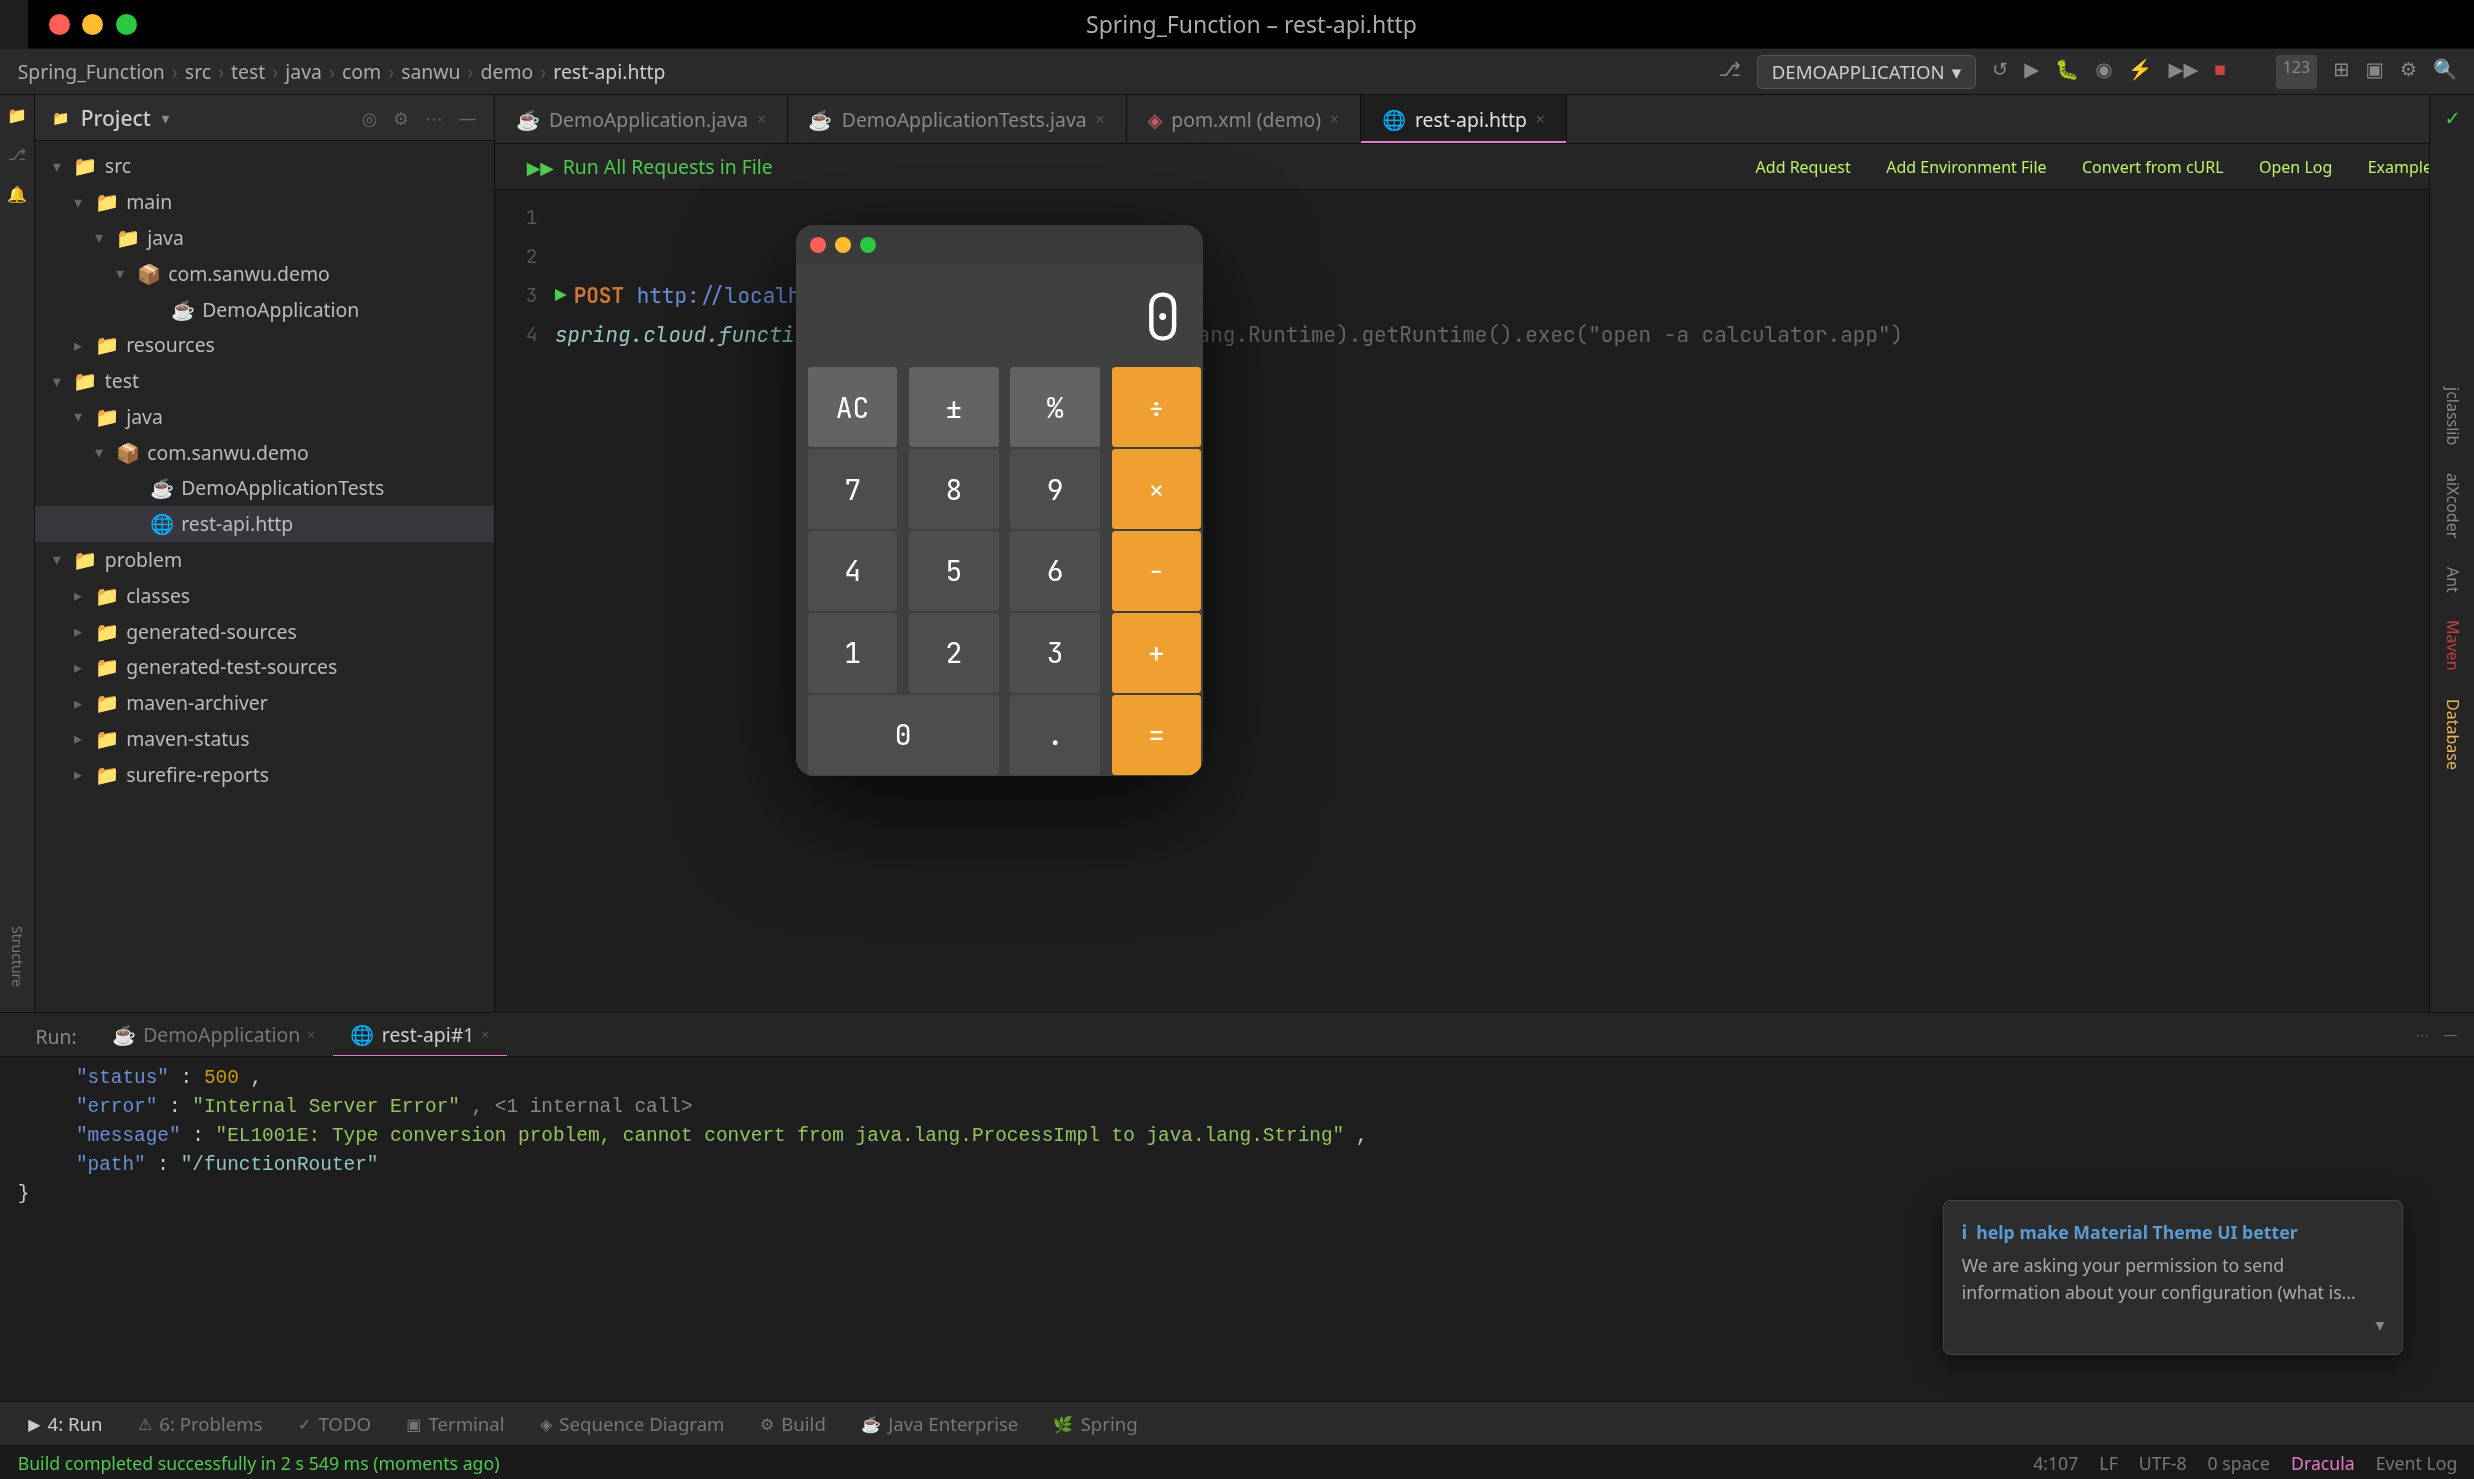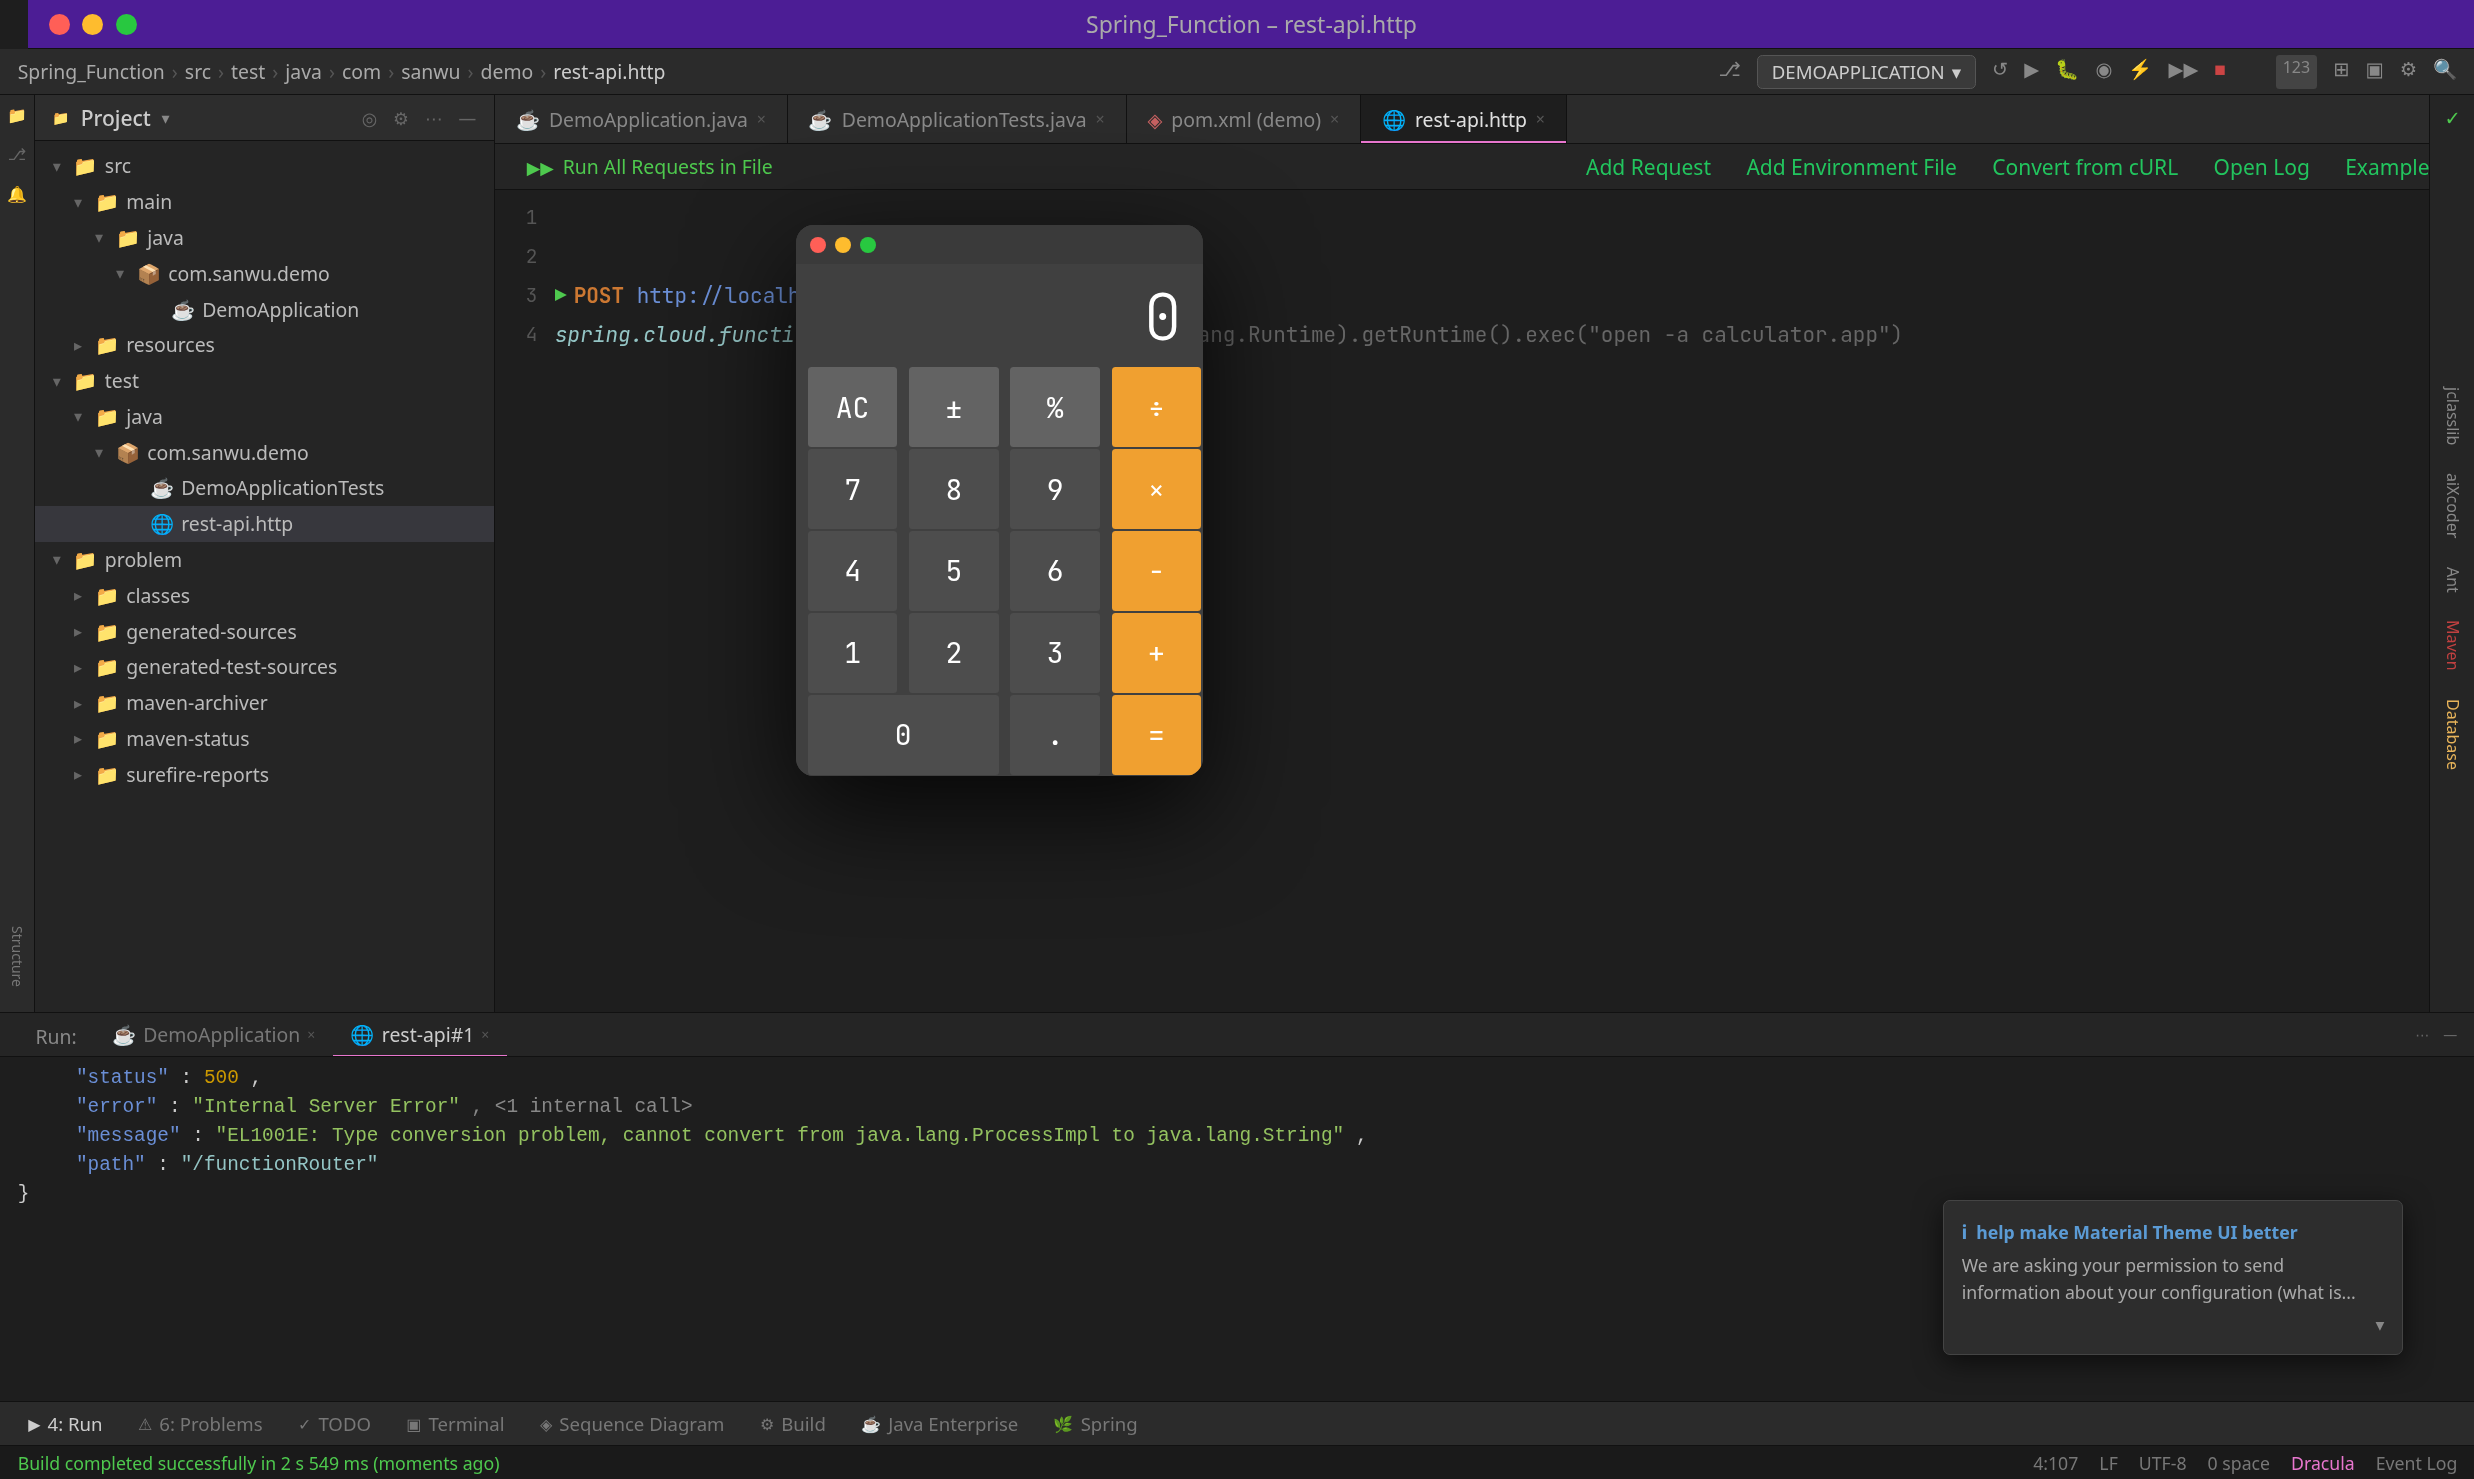--- a/index.html
+++ b/index.html
@@ -8,21 +8,21 @@
       height: 1480px;
       background: #1e1e1e;
       font-family: -apple-system, 'SF Pro Text', 'Helvetica Neue', sans;
       overflow: hidden;
       color: #ccc;
     }
 
     
     .title-bar {
       height: 49px;
-      background: #4c1d95;
+      background: #000000;
       display: flex;
       align-items: center;
       justify-content: center;
       position: relative;
       border-bottom: 0.9px solid #111;
       margin-left: 28px;
     }
     .title-bar-title {
       color: #aaa;
       font-size: 23px;
@@ -194,22 +194,22 @@
       font-size: 19.4px;
       cursor: pointer;
       padding: 3.5px 14px;
     }
     .toolbar-run-icon {
       color: #4ec94e;
       font-size: 17.7px;
     }
     .toolbar-spacer { flex: 1; }
     .toolbar-action {
-      color: #22c55e;
-      font-size: 21px;
+      color: #bef264;
+      font-size: 16px;
       cursor: pointer;
       padding: 3.5px 17.7px;
       text-align: right;
     }
 
     
     .code-editor {
       flex: 1;
       padding: 14px 0;
       font-family: 'JetBrains Mono', 'Fira Code', 'Courier New', monospace;

